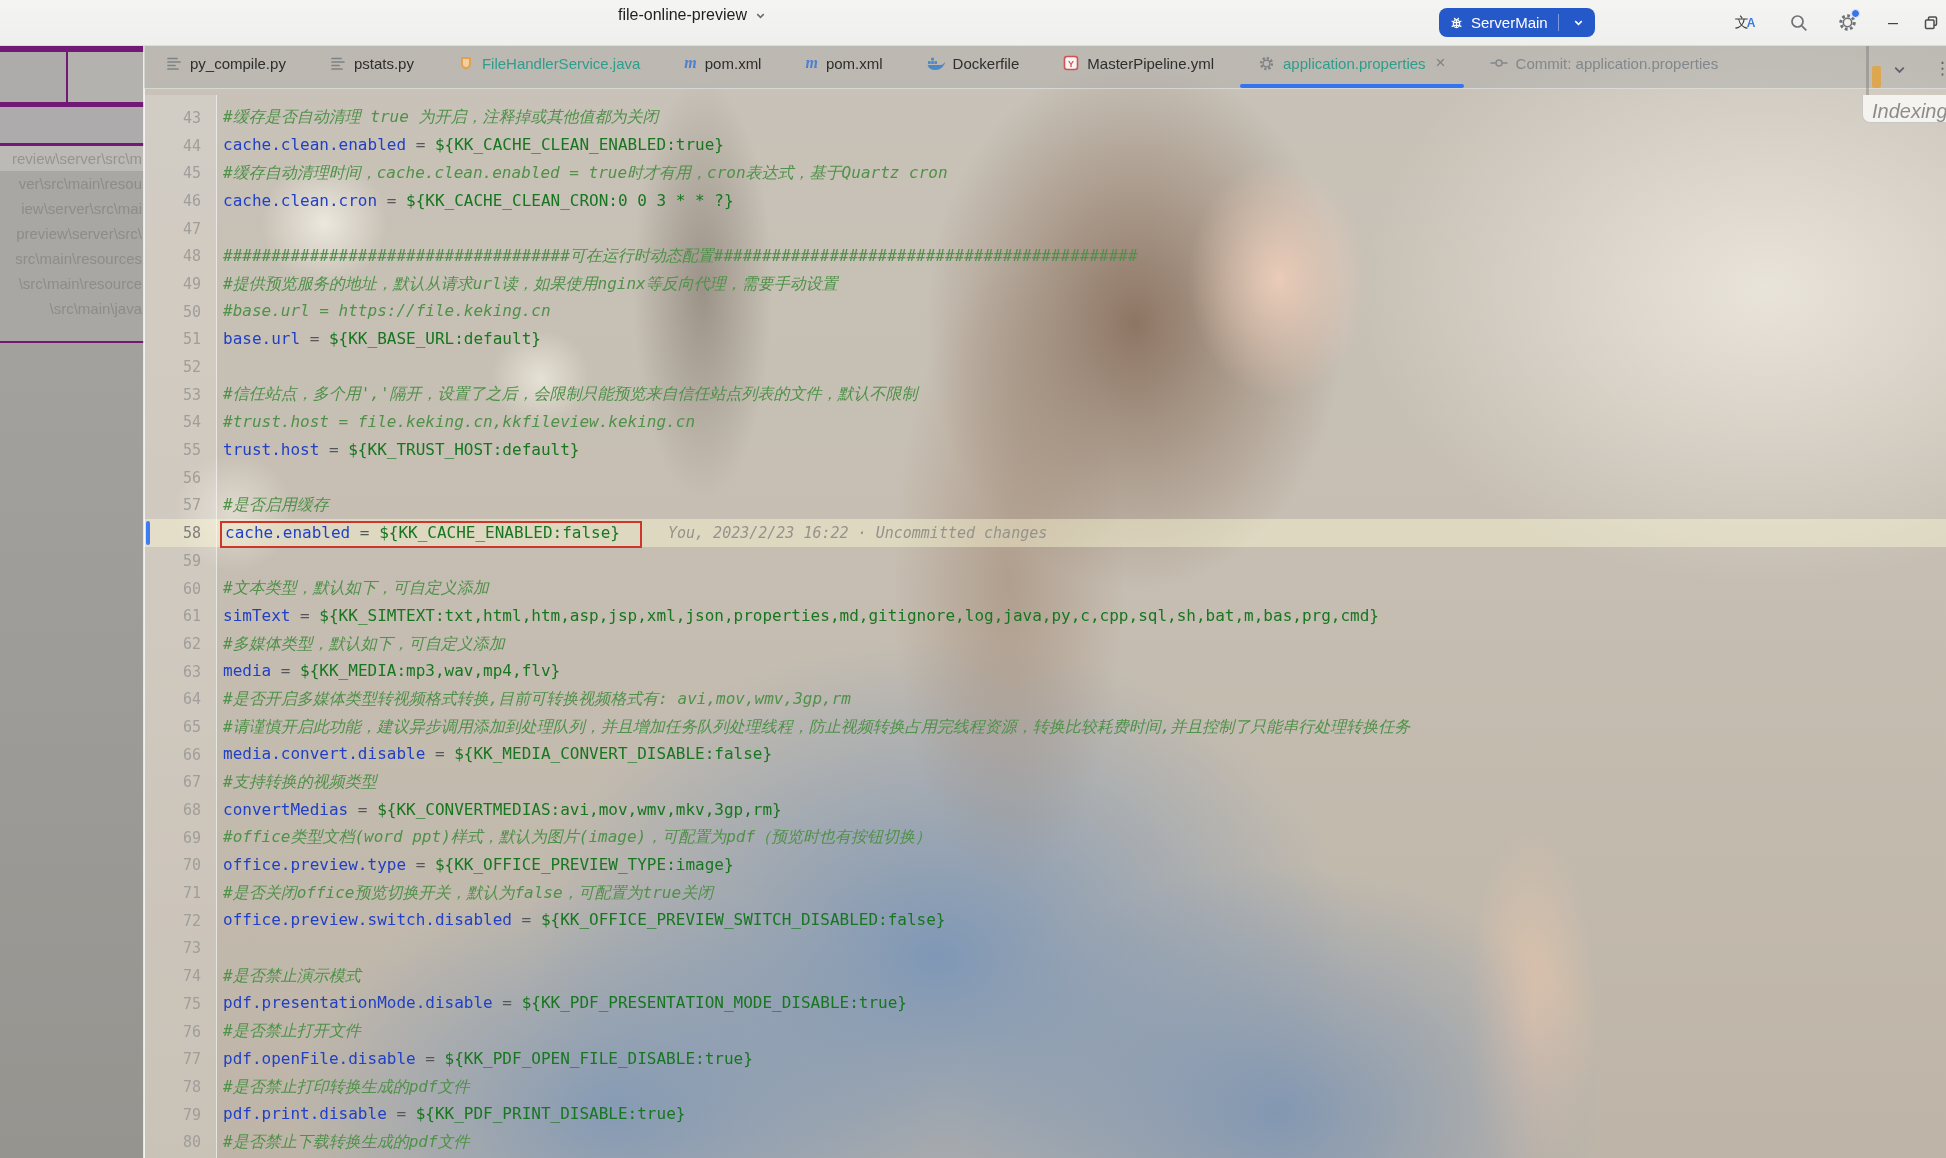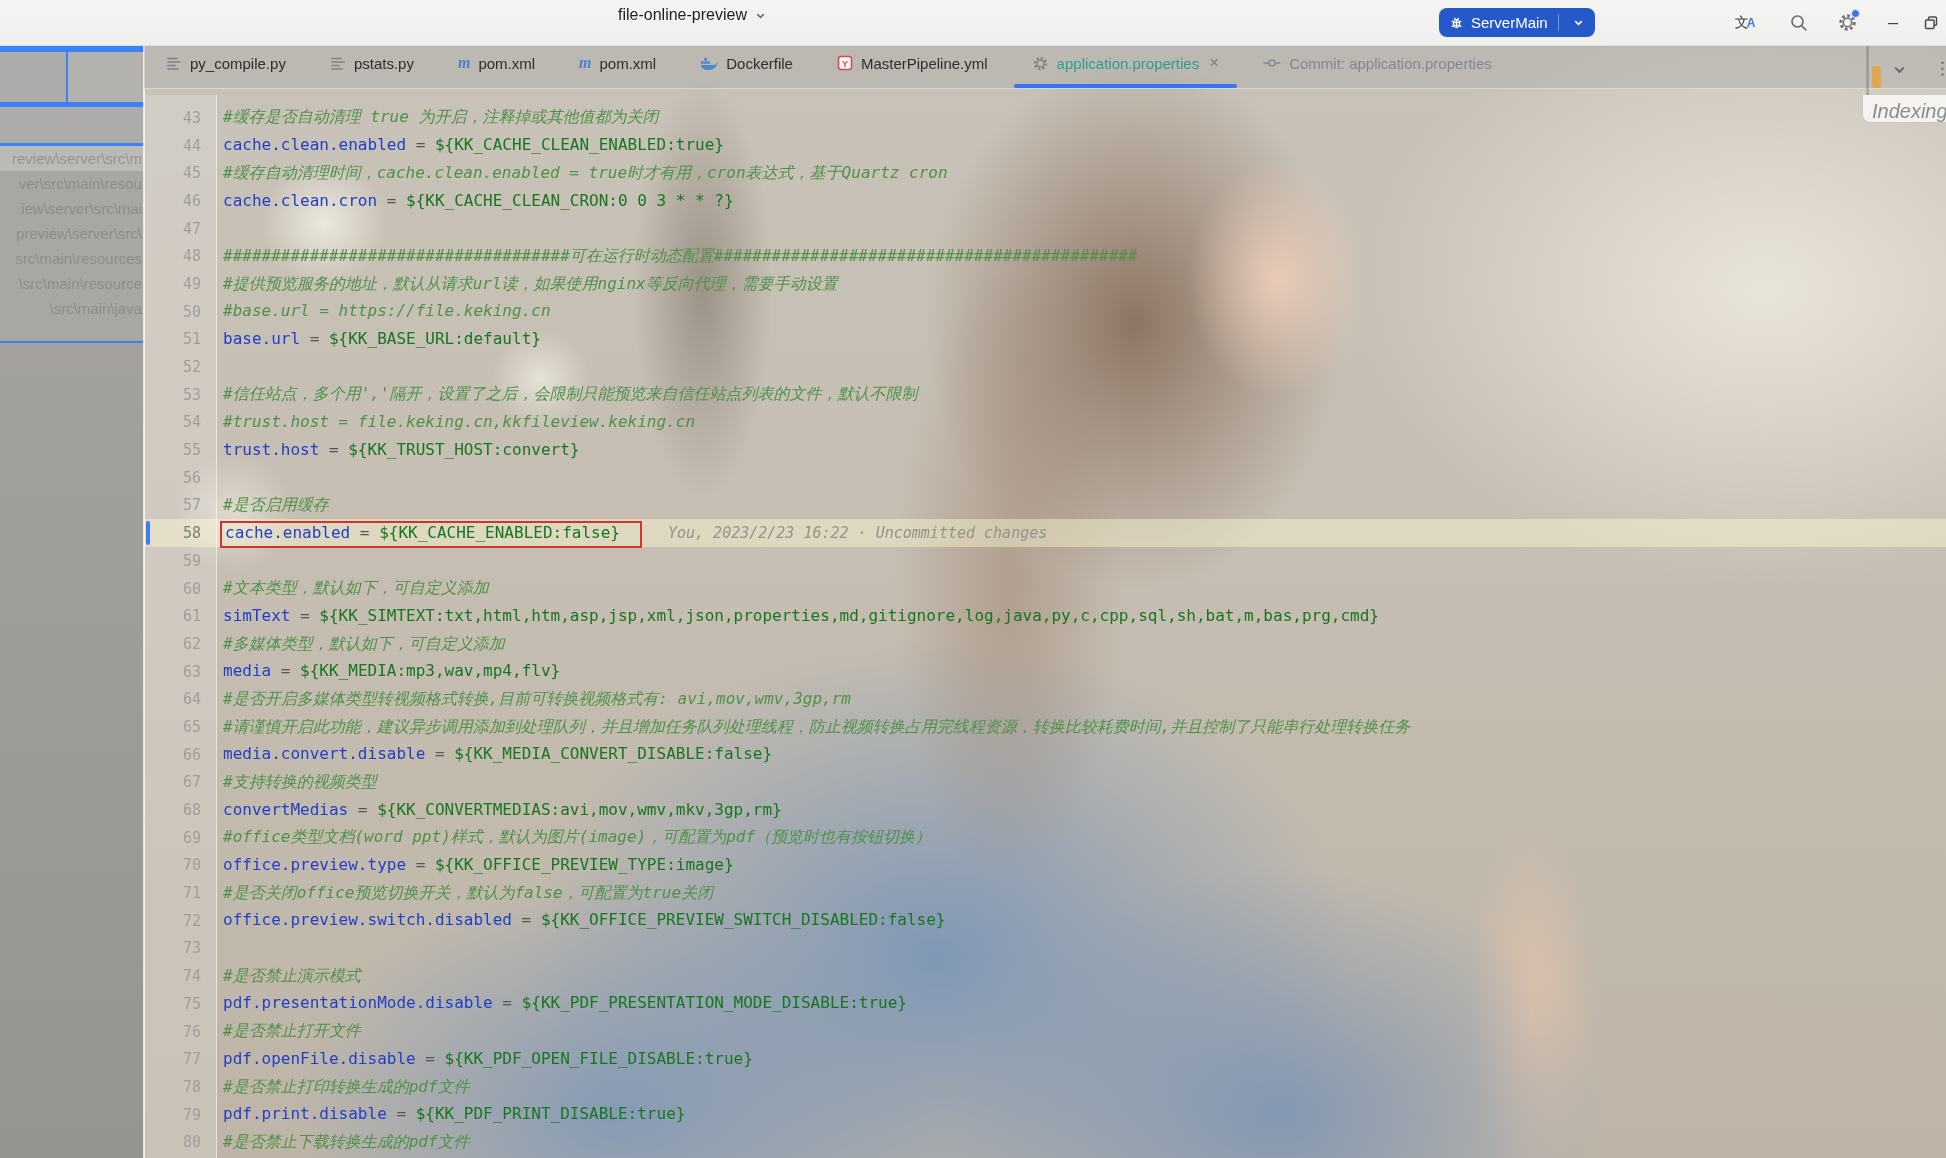--- a/index.html
+++ b/index.html
@@ -17,21 +17,21 @@
   .run-btn .chev{display:flex;align-items:center;padding:0 6px;}
   .tb-ico{position:absolute;top:0;height:45px;display:flex;align-items:center;justify-content:center;width:34px;}
   .tr-cjk{font-size:14px;color:#3c3c3c;}
   .tr-a{font-size:12px;font-weight:bold;color:#3e7de0;margin-left:-2px;vertical-align:-4px;}
   .gear-wrap{position:relative;}
   .gear-dot{position:absolute;right:-2px;top:-3px;width:7px;height:7px;border-radius:50%;
             background:#3574f0;border:1.5px solid #efefee;}
   .win-min{font-size:18px;color:#444;}
 
   
-  .left-strip{position:absolute;left:0;top:45px;width:144px;height:1113px;background:#3b82f6;z-index:5;}
+  .left-strip{position:absolute;left:0;top:45px;width:144px;height:1113px;background:#701a75;z-index:5;}
   .ls-block{position:absolute;background:#b2b0ad;}
   .ls-a{left:0;top:7px;width:66px;height:50px;background:#aeacaa;}
   .ls-b{left:68px;top:7px;width:76px;height:50px;background:#b4b2af;}
   .ls-c{left:0;top:62px;width:144px;height:36px;background:#adabab;}
   .ls-paths{left:0;top:101px;width:144px;height:195px;background:#a9a7a4;}
   .ls-low{left:0;top:298px;width:144px;height:815px;background:linear-gradient(#a3a19e,#96948f);}
   .prow{overflow:hidden;height:25px;line-height:25px;font-size:15px;color:#8e8c88;}
   .prow span{float:right;white-space:nowrap;padding-right:2px;}
   .prow.hl{background:#bcbab7;color:#97948f;}
   .edge-line{position:absolute;left:143px;top:45px;width:2px;height:1113px;
@@ -216,20 +216,29 @@
             <g stroke="#7f8285" stroke-width="1.7" stroke-linecap="round">
               <line x1="2" y1="3.5" x2="11" y2="3.5"></line>
               <line x1="2" y1="7" x2="14" y2="7"></line>
               <line x1="2" y1="10.5" x2="9" y2="10.5"></line>
               <line x1="2" y1="14" x2="12" y2="14"></line>
             </g>
           </svg>
         </span>
         <span class="tab-label">pstats.py</span>
       </div>
+      <div class="tab teal">
+        <span class="tab-icon">
+          <svg width="16" height="16" viewBox="0 0 16 16">
+            <path d="M3 2 h10 v7 c0 3-2.2 4.8-5 5.4 C5.2 13.8 3 12 3 9 Z" fill="#e4a050"></path>
+            <path d="M5 4 h6 v5 c0 1.8-1.3 2.9-3 3.3 C6.3 11.9 5 10.8 5 9 Z" fill="#f3cf9b"></path>
+          </svg>
+        </span>
+        <span class="tab-label">FileHandlerService.java</span>
+      </div>
       <div class="tab">
         <span class="tab-icon">
           <span class="mvn">m</span>
         </span>
         <span class="tab-label">pom.xml</span>
       </div>
       <div class="tab">
         <span class="tab-icon">
           <span class="mvn">m</span>
         </span>
@@ -340,21 +349,21 @@
       <div class="row">
         <span class="ln">53</span>
         <span class="code"><span class="c">#信任站点，多个用','隔开，设置了之后，会限制只能预览来自信任站点列表的文件，默认不限制</span></span>
       </div>
       <div class="row">
         <span class="ln">54</span>
         <span class="code"><span class="c">#trust.host = file.keking.cn,kkfileview.keking.cn</span></span>
       </div>
       <div class="row">
         <span class="ln">55</span>
-        <span class="code"><span class="k">trust.host</span><span class="eq"> = </span><span class="v">${KK_TRUST_HOST:convert}</span></span>
+        <span class="code"><span class="k">trust.host</span><span class="eq"> = </span><span class="v">${KK_TRUST_HOST:default}</span></span>
       </div>
       <div class="row">
         <span class="ln">56</span>
         <span class="code"></span>
       </div>
       <div class="row">
         <span class="ln">57</span>
         <span class="code"><span class="c">#是否启用缓存</span></span>
       </div>
       <div class="row cur">

